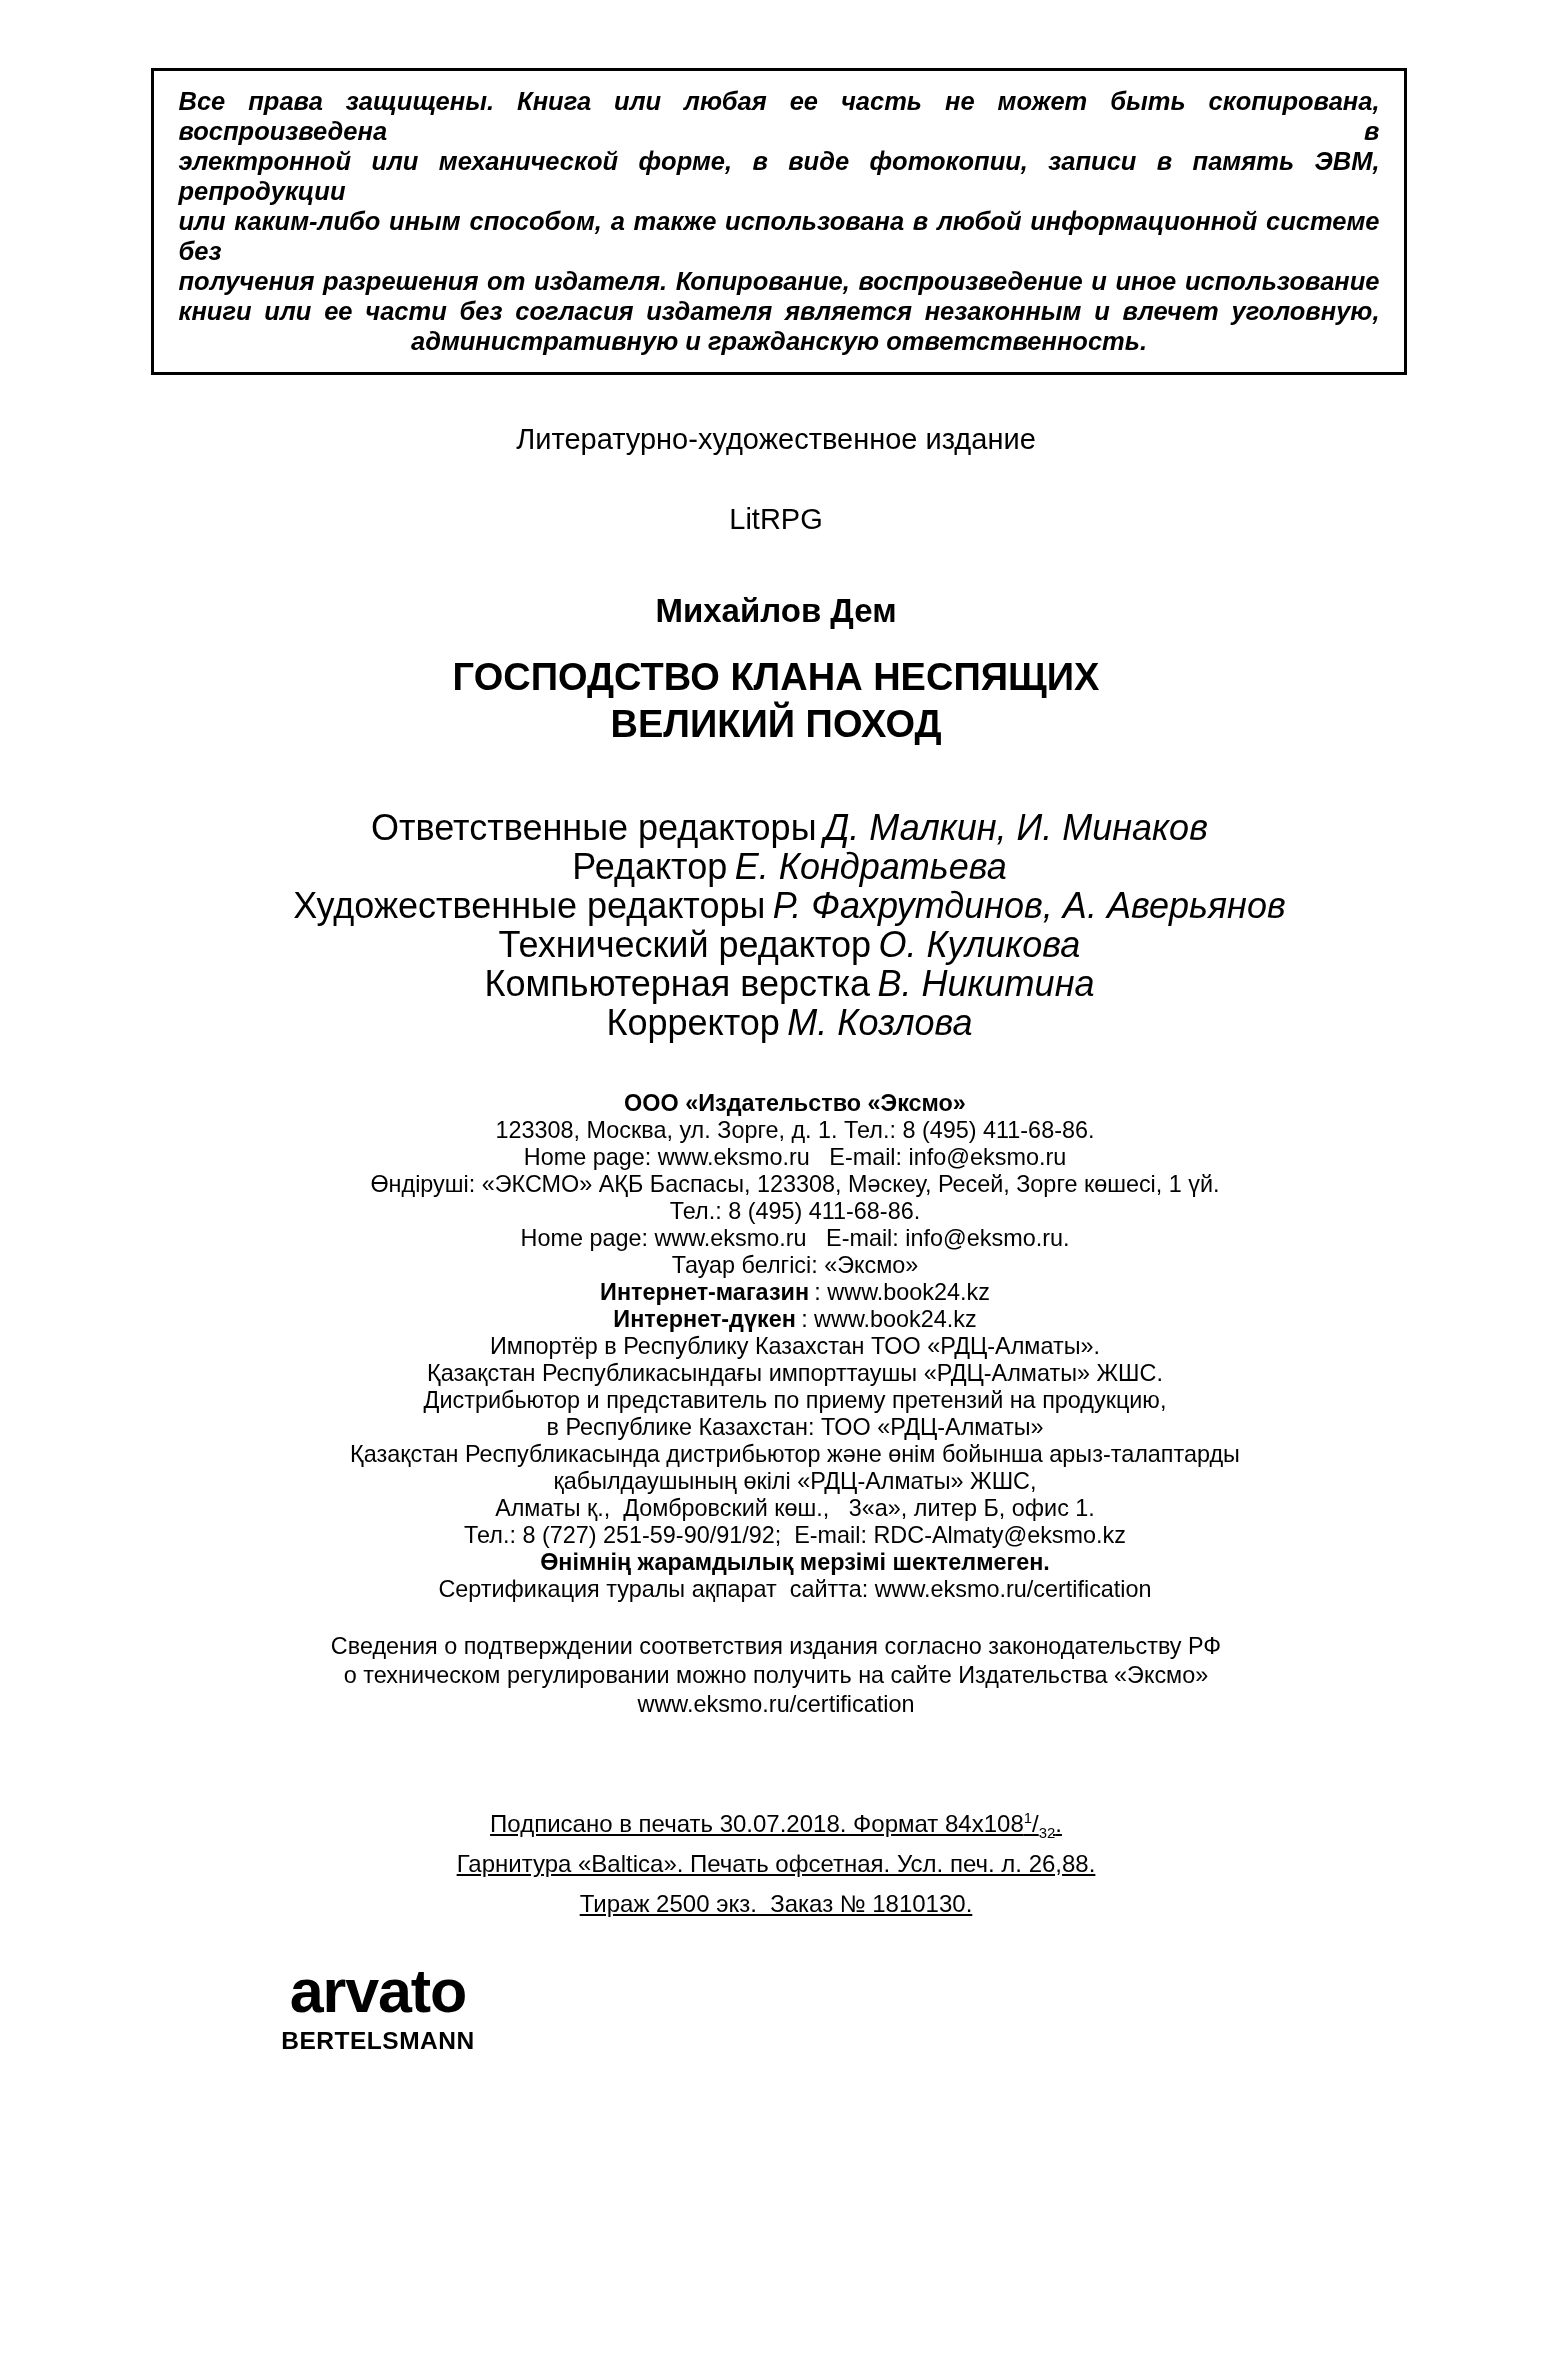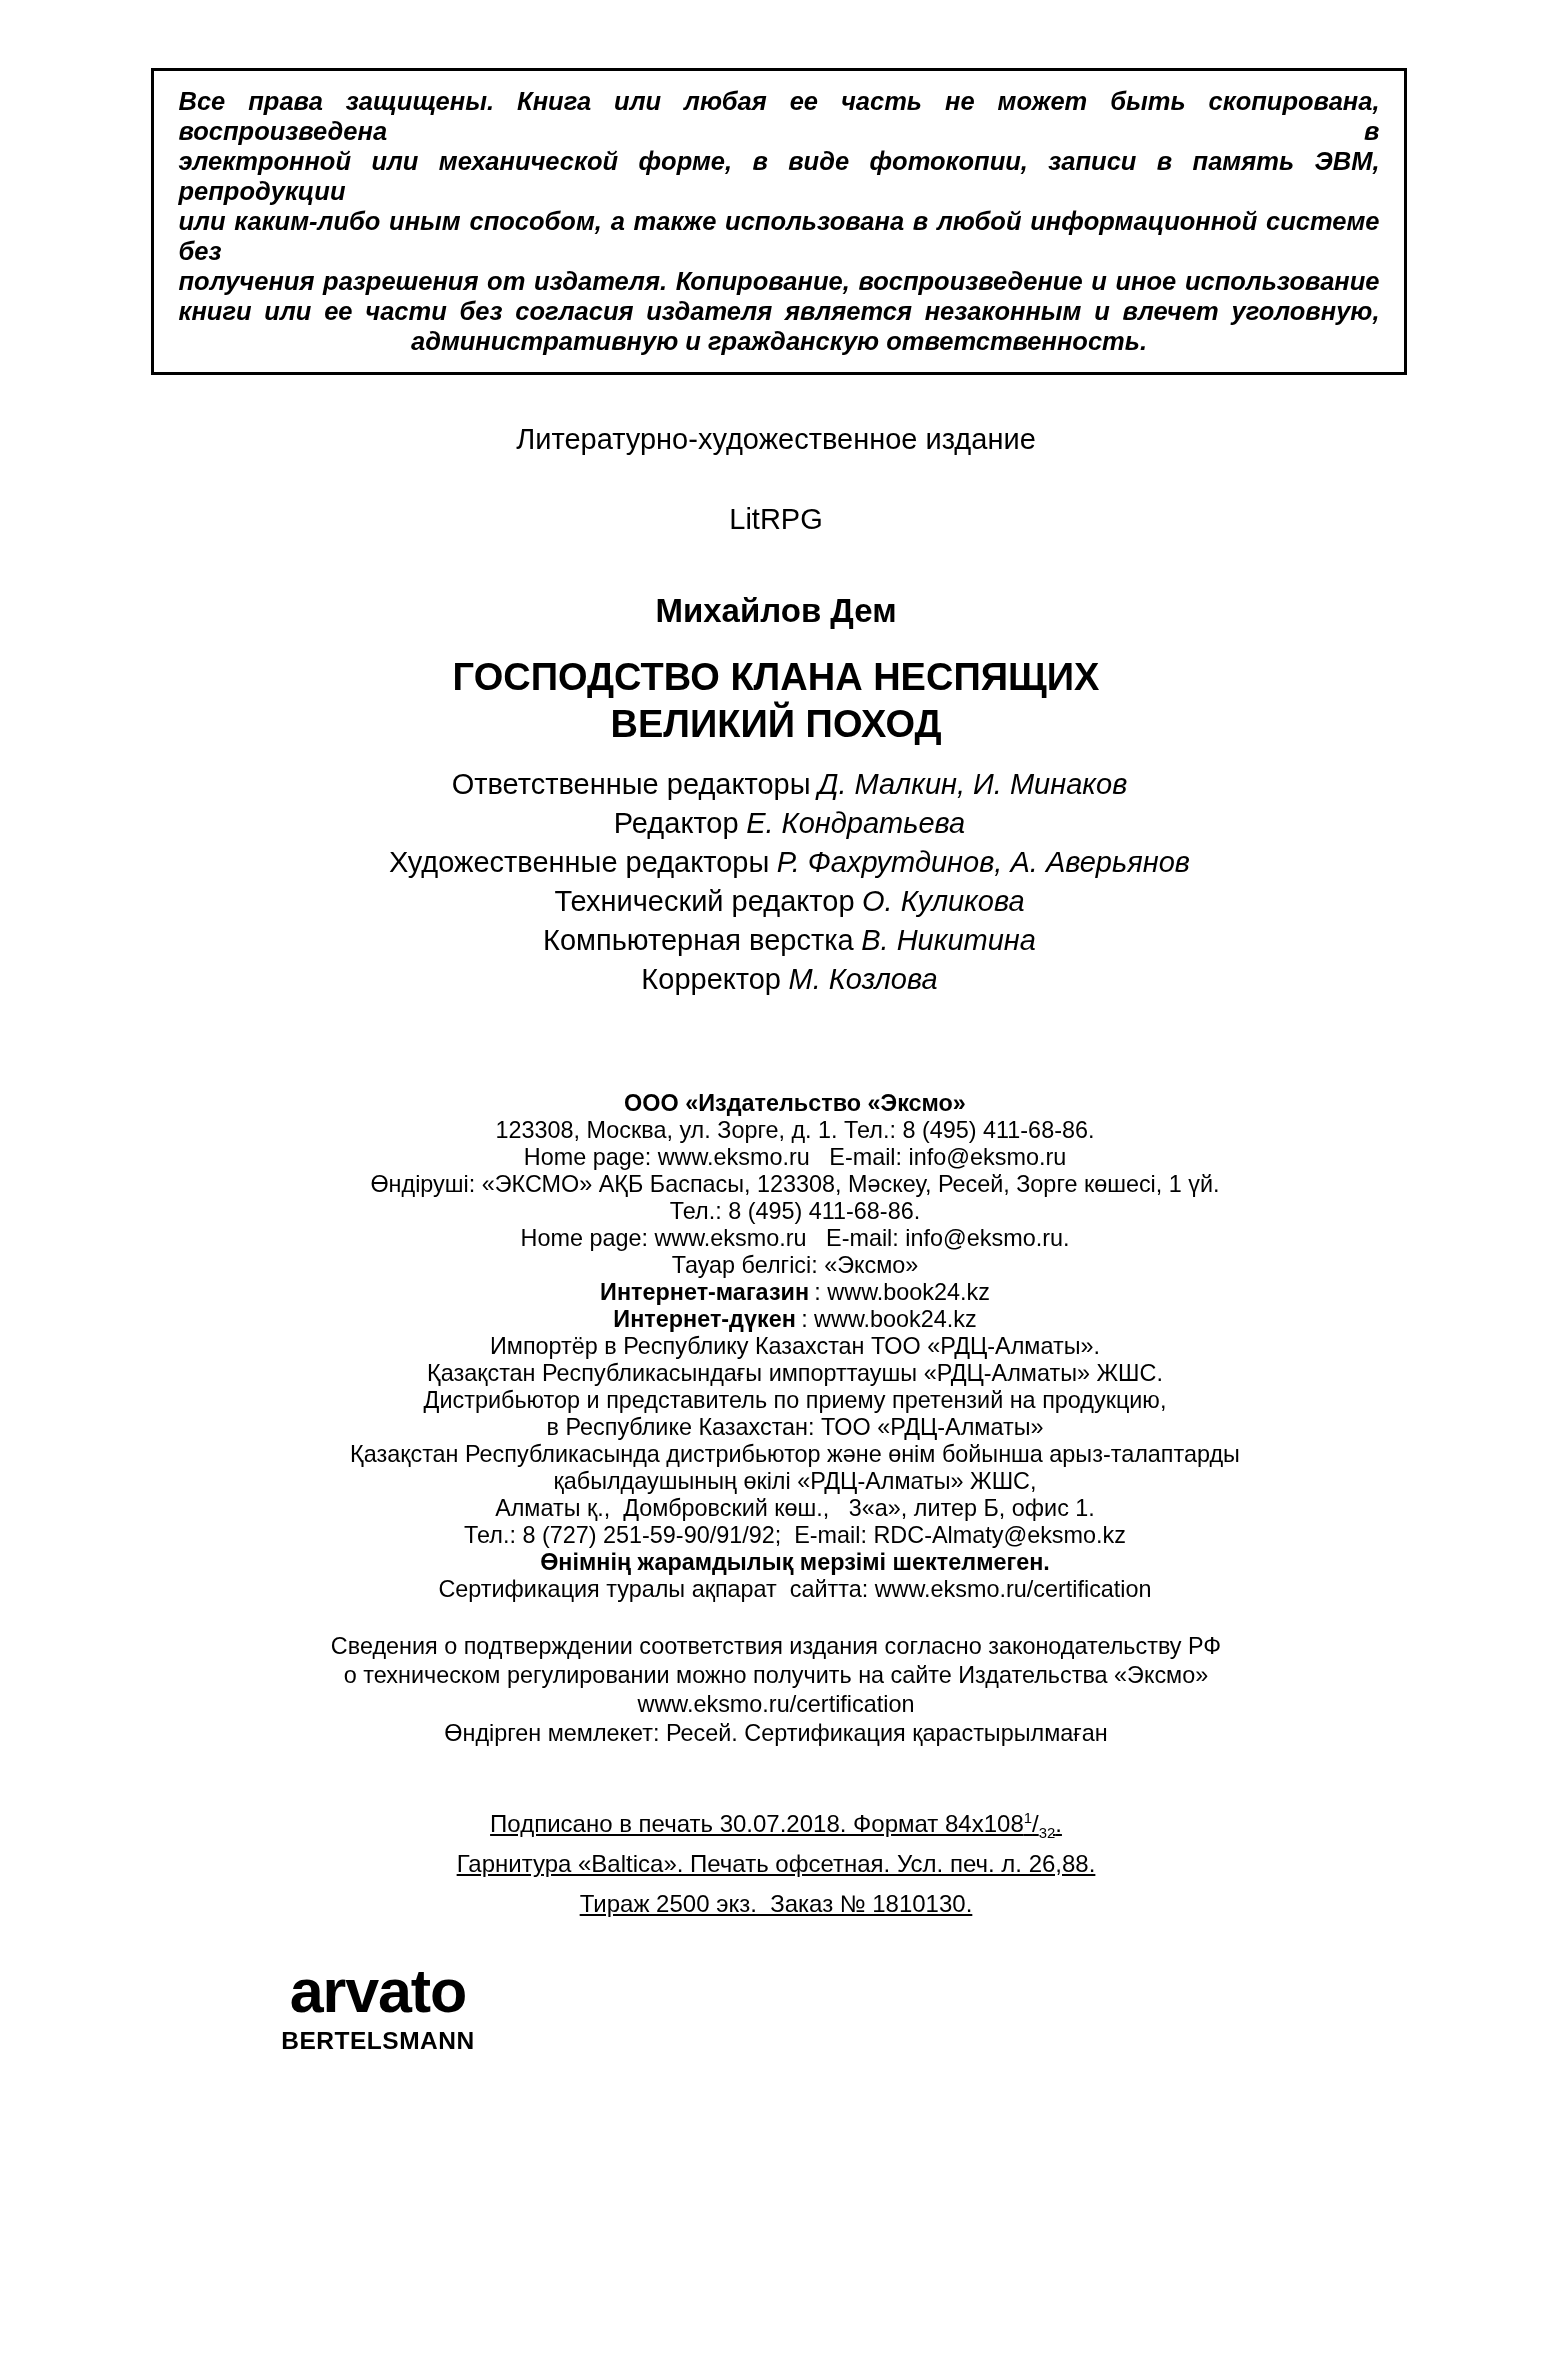--- a/index.html
+++ b/index.html
@@ -28,21 +28,21 @@
     font-style: italic;
   }
   .copyright-box .box-line { text-align: justify; text-align-last: justify; white-space: normal; }
   .copyright-box .box-line.last { text-align: right; text-align-last: center; }
 
   .edition-type { top: 423px; font-size: 29px; }
   .series { top: 503px; font-size: 29px; }
   .author { top: 592px; font-size: 33px; font-weight: 700; }
   .book-title { top: 654px; font-size: 38px; font-weight: 700; line-height: 47px; }
 
-  .staff { top: 765px; font-size: 29px; line-height: 39px; padding-left: 27px; }
+  .staff { top: 808px; font-size: 36px; line-height: 39px; padding-left: 27px; }
   .staff .role { margin-right: 7.5px; }
   .staff .name { font-style: italic; }
 
   .publisher { top: 1090px; font-size: 23.4px; line-height: 27px; padding-left: 38px; }
   .publisher .line { white-space: pre-wrap; }
   .publisher .bold { font-weight: 700; }
   .publisher .pub-label { font-weight: 700; margin-right: 5.3px; }
 
   .legal { top: 1632px; font-size: 23.4px; line-height: 29px; }
   .legal .line { white-space: pre-wrap; }
@@ -128,21 +128,20 @@
     <div class="line">Алматы қ.,  Домбровский көш.,   3«а», литер Б, офис 1.</div>
     <div class="line">Тел.: 8 (727) 251-59-90/91/92;  E-mail: RDC-Almaty@eksmo.kz</div>
     <div class="line bold">Өнімнің жарамдылық мерзімі шектелмеген.</div>
     <div class="line">Сертификация туралы ақпарат  сайтта: www.eksmo.ru/certification</div>
   </div>
 
   <div class="centered legal">
     <div class="line">Сведения о подтверждении соответствия издания согласно законодательству РФ</div>
     <div class="line">о техническом регулировании можно получить на сайте Издательства «Эксмо»</div>
     <div class="line">www.eksmo.ru/certification</div>
-    <div class="line">Өндірген мемлекет: Ресей. Сертификация қарастырылмаған</div>
   </div>
 
   <div class="centered imprint">
     <div class="line"><span>Подписано в печать 30.07.2018. Формат 84х108</span><sup>1</sup><span>/</span><sub>32</sub><span>.</span></div>
     <div class="line">Гарнитура «Baltica». Печать офсетная. Усл. печ. л. 26,88.</div>
     <div class="line">Тираж 2500 экз.  Заказ № 1810130.</div>
   </div>
 
   <div class="print-row">
     <div class="printer-logo">

